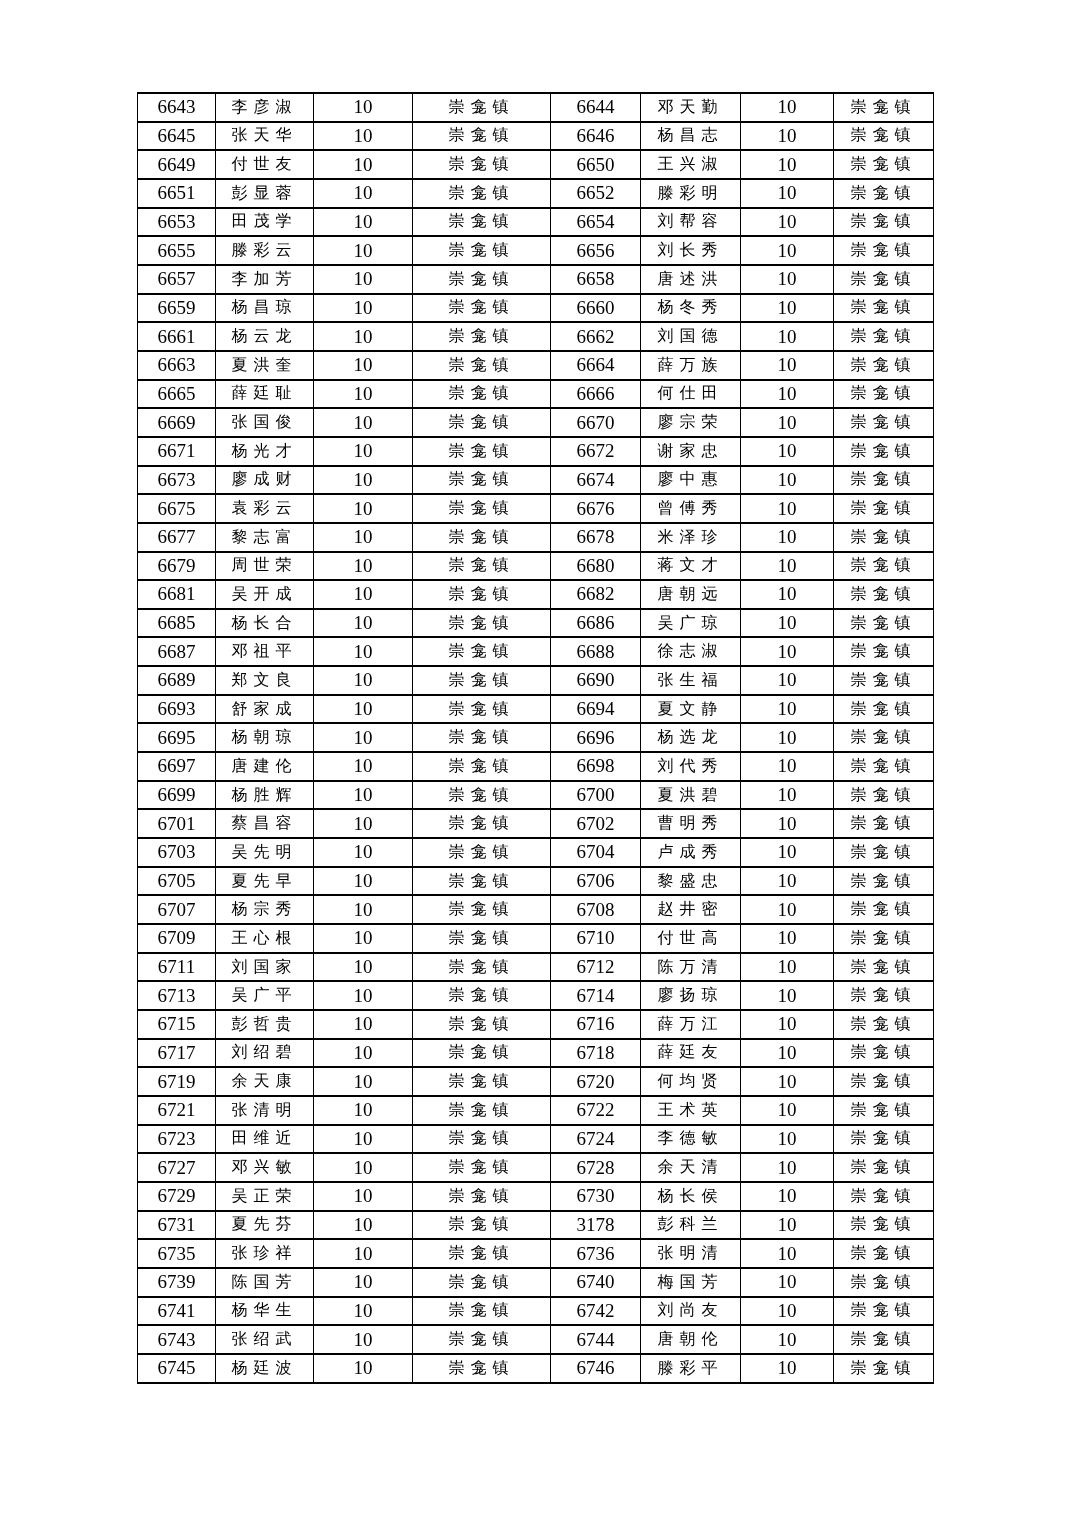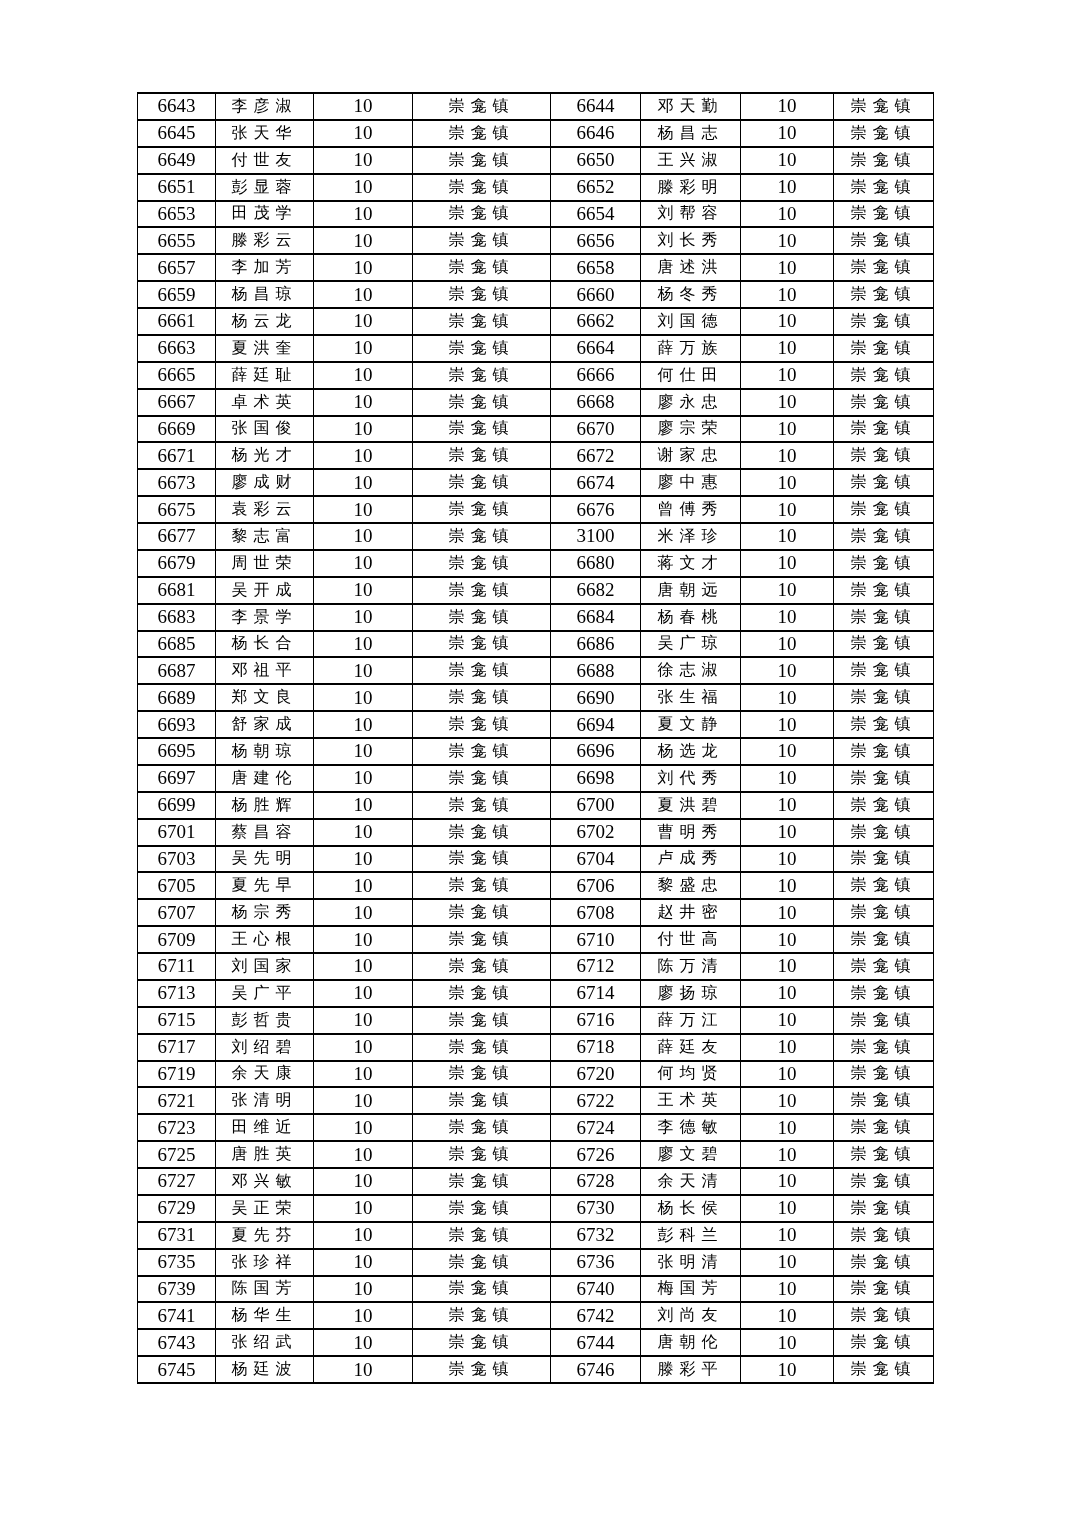--- a/index.html
+++ b/index.html
@@ -175,30 +175,20 @@
           <td class="num">6665</td>
           <td class="cjk">薛廷耻</td>
           <td class="num">10</td>
           <td class="cjk">崇龛镇</td>
           <td class="num">6666</td>
           <td class="cjk">何仕田</td>
           <td class="num">10</td>
           <td class="cjk">崇龛镇</td>
         </tr>
         <tr>
-          <td class="num">6667</td>
-          <td class="cjk">卓术英</td>
-          <td class="num">10</td>
-          <td class="cjk">崇龛镇</td>
-          <td class="num">6668</td>
-          <td class="cjk">廖永忠</td>
-          <td class="num">10</td>
-          <td class="cjk">崇龛镇</td>
-        </tr>
-        <tr>
           <td class="num">6669</td>
           <td class="cjk">张国俊</td>
           <td class="num">10</td>
           <td class="cjk">崇龛镇</td>
           <td class="num">6670</td>
           <td class="cjk">廖宗荣</td>
           <td class="num">10</td>
           <td class="cjk">崇龛镇</td>
         </tr>
         <tr>
@@ -229,21 +219,21 @@
           <td class="num">6676</td>
           <td class="cjk">曾傅秀</td>
           <td class="num">10</td>
           <td class="cjk">崇龛镇</td>
         </tr>
         <tr>
           <td class="num">6677</td>
           <td class="cjk">黎志富</td>
           <td class="num">10</td>
           <td class="cjk">崇龛镇</td>
-          <td class="num">3100</td>
+          <td class="num">6678</td>
           <td class="cjk">米泽珍</td>
           <td class="num">10</td>
           <td class="cjk">崇龛镇</td>
         </tr>
         <tr>
           <td class="num">6679</td>
           <td class="cjk">周世荣</td>
           <td class="num">10</td>
           <td class="cjk">崇龛镇</td>
           <td class="num">6680</td>
@@ -255,30 +245,20 @@
           <td class="num">6681</td>
           <td class="cjk">吴开成</td>
           <td class="num">10</td>
           <td class="cjk">崇龛镇</td>
           <td class="num">6682</td>
           <td class="cjk">唐朝远</td>
           <td class="num">10</td>
           <td class="cjk">崇龛镇</td>
         </tr>
         <tr>
-          <td class="num">6683</td>
-          <td class="cjk">李景学</td>
-          <td class="num">10</td>
-          <td class="cjk">崇龛镇</td>
-          <td class="num">6684</td>
-          <td class="cjk">杨春桃</td>
-          <td class="num">10</td>
-          <td class="cjk">崇龛镇</td>
-        </tr>
-        <tr>
           <td class="num">6685</td>
           <td class="cjk">杨长合</td>
           <td class="num">10</td>
           <td class="cjk">崇龛镇</td>
           <td class="num">6686</td>
           <td class="cjk">吴广琼</td>
           <td class="num">10</td>
           <td class="cjk">崇龛镇</td>
         </tr>
         <tr>
@@ -455,30 +435,20 @@
           <td class="num">6723</td>
           <td class="cjk">田维近</td>
           <td class="num">10</td>
           <td class="cjk">崇龛镇</td>
           <td class="num">6724</td>
           <td class="cjk">李德敏</td>
           <td class="num">10</td>
           <td class="cjk">崇龛镇</td>
         </tr>
         <tr>
-          <td class="num">6725</td>
-          <td class="cjk">唐胜英</td>
-          <td class="num">10</td>
-          <td class="cjk">崇龛镇</td>
-          <td class="num">6726</td>
-          <td class="cjk">廖文碧</td>
-          <td class="num">10</td>
-          <td class="cjk">崇龛镇</td>
-        </tr>
-        <tr>
           <td class="num">6727</td>
           <td class="cjk">邓兴敏</td>
           <td class="num">10</td>
           <td class="cjk">崇龛镇</td>
           <td class="num">6728</td>
           <td class="cjk">余天清</td>
           <td class="num">10</td>
           <td class="cjk">崇龛镇</td>
         </tr>
         <tr>
@@ -489,21 +459,21 @@
           <td class="num">6730</td>
           <td class="cjk">杨长侯</td>
           <td class="num">10</td>
           <td class="cjk">崇龛镇</td>
         </tr>
         <tr>
           <td class="num">6731</td>
           <td class="cjk">夏先芬</td>
           <td class="num">10</td>
           <td class="cjk">崇龛镇</td>
-          <td class="num">6732</td>
+          <td class="num">3178</td>
           <td class="cjk">彭科兰</td>
           <td class="num">10</td>
           <td class="cjk">崇龛镇</td>
         </tr>
         <tr>
           <td class="num">6735</td>
           <td class="cjk">张珍祥</td>
           <td class="num">10</td>
           <td class="cjk">崇龛镇</td>
           <td class="num">6736</td>

